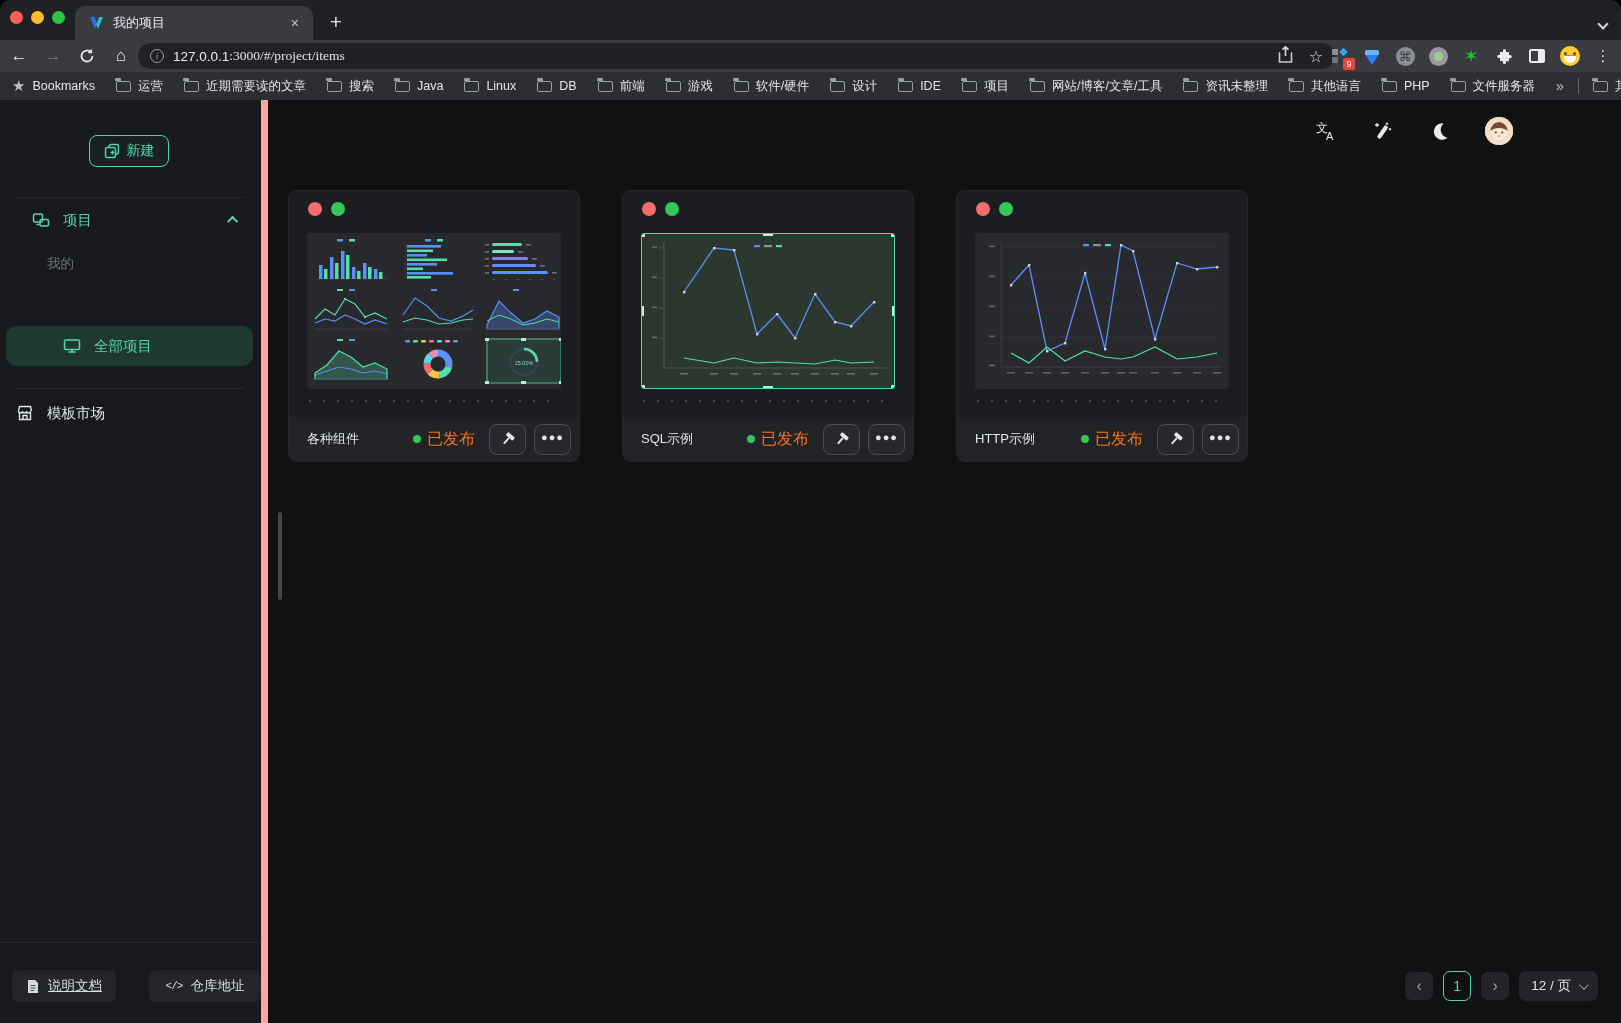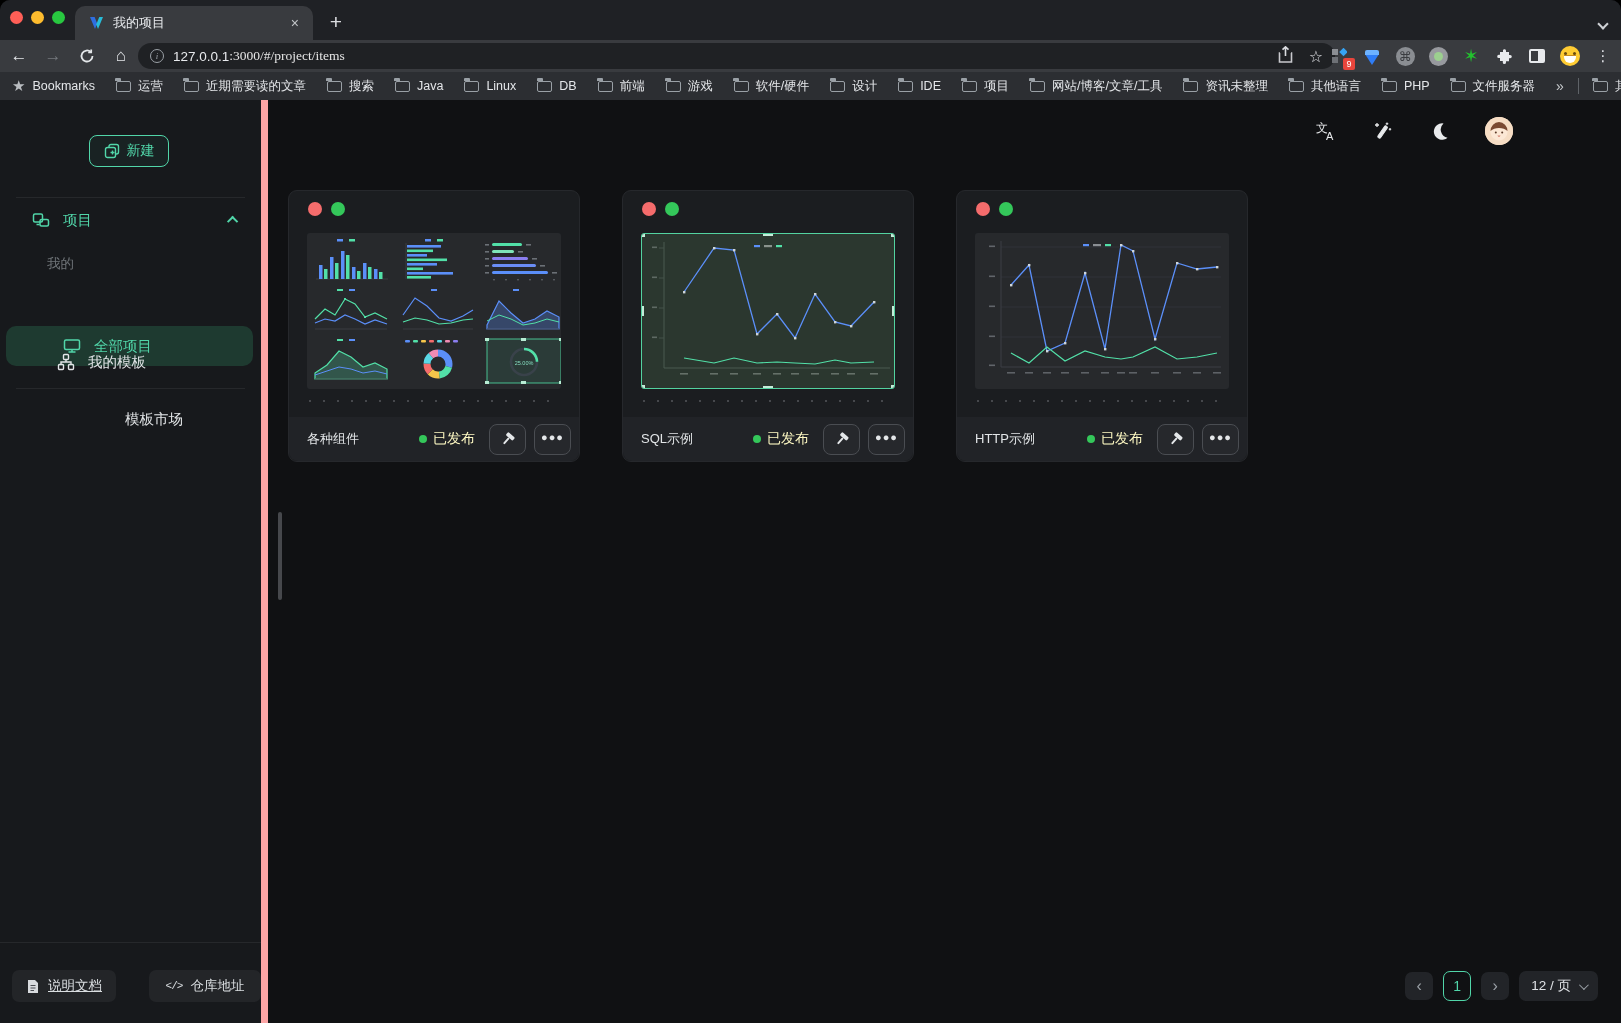--- a/index.html
+++ b/index.html
@@ -65,21 +65,21 @@
             color:#51d6a9; font-size:14px; display:flex; align-items:center; justify-content:center; gap:7px; background:rgba(81,214,169,.05); }
   .sdiv { position:absolute; left:16px; right:16px; height:1px; background:#26282b; }
   .navrow { position:absolute; left:0; width:268px; height:32px; display:flex; align-items:center; font-size:14.5px; }
   .nav-proj { top:104px; color:#51d6a9; padding-left:32px; gap:13px; }
   .nav-proj .spacer { flex:1; }
   .chev-up { width:8px; height:8px; border-left:2px solid #51d6a9; border-top:2px solid #51d6a9; transform:rotate(45deg) translateY(2px); margin-right:30px; }
   .nav-mine { top:148px; color:#6f7478; padding-left:47px; font-size:13.5px; }
   .pill { position:absolute; left:6px; right:8px; top:193px; height:40px; background:#1e3a30; border-radius:10px;
           display:flex; align-items:center; gap:13px; padding-left:57px; color:#51d6a9; font-size:14.5px;margin-top:33px; }
   .nav-tpl { top:246px; color:#e2e5e7; padding-left:57px; gap:13px; }
-  .nav-mkt { top:297px; color:#e2e5e7; padding-left:40px; gap:13px;flex-direction:column; }
+  .nav-mkt { top:297px; color:#e2e5e7; padding-left:16px; gap:13px; }
   .side-bottom-div { bottom:80px; }
   .sbtn { position:absolute; height:32px; background:#232528; border-radius:7px; color:#dadee1; font-size:13.5px;
           display:flex; align-items:center; justify-content:center; gap:8px; }
   .sbtn.docs { left:12px; bottom:21px; width:104px;text-decoration:underline; }
   .sbtn.repo { left:149px; bottom:21px; width:112px; }
   .codeico { font-size:11px; color:#dadee1; letter-spacing:-1px; font-family:"Liberation Mono",monospace; }
 
   .main { position:absolute; left:269px; right:0; top:0; bottom:0; }
   .page-title { position:absolute; left:20px; top:13px; font-size:31px; color:#e23a1c; letter-spacing:1.5px; }
   .hicons { position:absolute; right:108px; top:17px; display:flex; align-items:center; gap:33px; }
@@ -100,21 +100,21 @@
   .hdl.mr { right:-2px; top:50%; width:4px; height:10px; margin-top:-5px; }
   .hdl.c1 { left:-2px; top:-2px; width:5px; height:5px; } .hdl.c2 { right:-2px; top:-2px; width:5px; height:5px; }
   .hdl.c3 { left:-2px; bottom:-2px; width:5px; height:5px; } .hdl.c4 { right:-2px; bottom:-2px; width:5px; height:5px; }
   .dotsep { position:absolute; left:20px; right:20px; top:209px; height:2px;
             background-image:repeating-linear-gradient(90deg,#46484c 0 2px,transparent 2px 14px); }
   .cfoot { position:absolute; left:0; right:0; bottom:0; height:44px; background:#212327; border-radius:0 0 9px 9px;
            display:flex; align-items:center; padding:0 8px 0 18px; gap:8px; }
   .ctitle { flex:1; color:#e2e5e7; font-size:13px; }
   .cstatus { display:flex; align-items:center; gap:6px; margin-right:6px; }
   .sdot { width:8px; height:8px; border-radius:50%; background:#34c75a; }
-  .stext { color:#fef9c3; font-size:14px; }
+  .stext { color:#f97316; font-size:16px; }
   .cbtn { width:37px; height:31px; border:1px solid #4a4d52; background:#26282c; border-radius:8px;
           display:flex; align-items:center; justify-content:center; color:#e4e7e9; }
   .cbtn .dots3 { font-size:11px; letter-spacing:1px; position:relative; top:-2px; }
 
   .scrollthumb { position:absolute; left:9px; top:412px; width:4px; height:88px; background:#46484c; border-radius:2px; }
 
   .pager { position:absolute; right:23px; bottom:22px; display:flex; align-items:center; gap:10px; }
   .pbtn { width:28px; height:28px; background:#222428; border-radius:7px; color:#9aa0a6; font-size:16px;
           display:flex; align-items:center; justify-content:center; }
   .pcur { width:28px; height:30px; background:transparent; border:1px solid #51d6a9; border-radius:7px; color:#51d6a9;
@@ -320,29 +320,20 @@
         </div>
 
       <div class="pill">
         <svg width="18" height="18" viewBox="0 0 18 18" fill="none" stroke="#51d6a9" stroke-width="1.5">
             <rect x="1.5" y="3" width="15" height="9.5" rx="1.5"></rect>
             <path d="M9 12.5 v2.5 M5.5 15 h7"></path>
           </svg>
         <span>全部项目</span>
       </div>
 
-      <div class="navrow nav-tpl">
-        <svg width="18" height="18" viewBox="0 0 18 18" fill="none" stroke="#e2e5e7" stroke-width="1.4">
-            <rect x="6.5" y="1.5" width="5" height="5" rx="1"></rect>
-            <rect x="1.5" y="11.5" width="5" height="5" rx="1"></rect>
-            <rect x="11.5" y="11.5" width="5" height="5" rx="1"></rect>
-            <path d="M9 6.5 v2.5 M4 11.5 V9 h10 v2.5"></path>
-          </svg>
-        <span>我的模板</span>
-      </div>
 
       <div class="sdiv" style="top:288px;"></div>
 
       <div class="navrow nav-mkt">
         <svg width="18" height="18" viewBox="0 0 18 18" fill="none" stroke="#e2e5e7" stroke-width="1.4">
             <path d="M2.5 7 L3.5 2.5 h11 L15.5 7"></path>
             <path d="M2.5 7 a2 2 0 0 0 4 0 a2 2 0 0 0 4 0 a2 2 0 0 0 4 0"></path>
             <path d="M3.5 8.5 V15.5 h11 V8.5"></path>
             <path d="M7 15.5 V11.5 h4 v4"></path>
           </svg>

